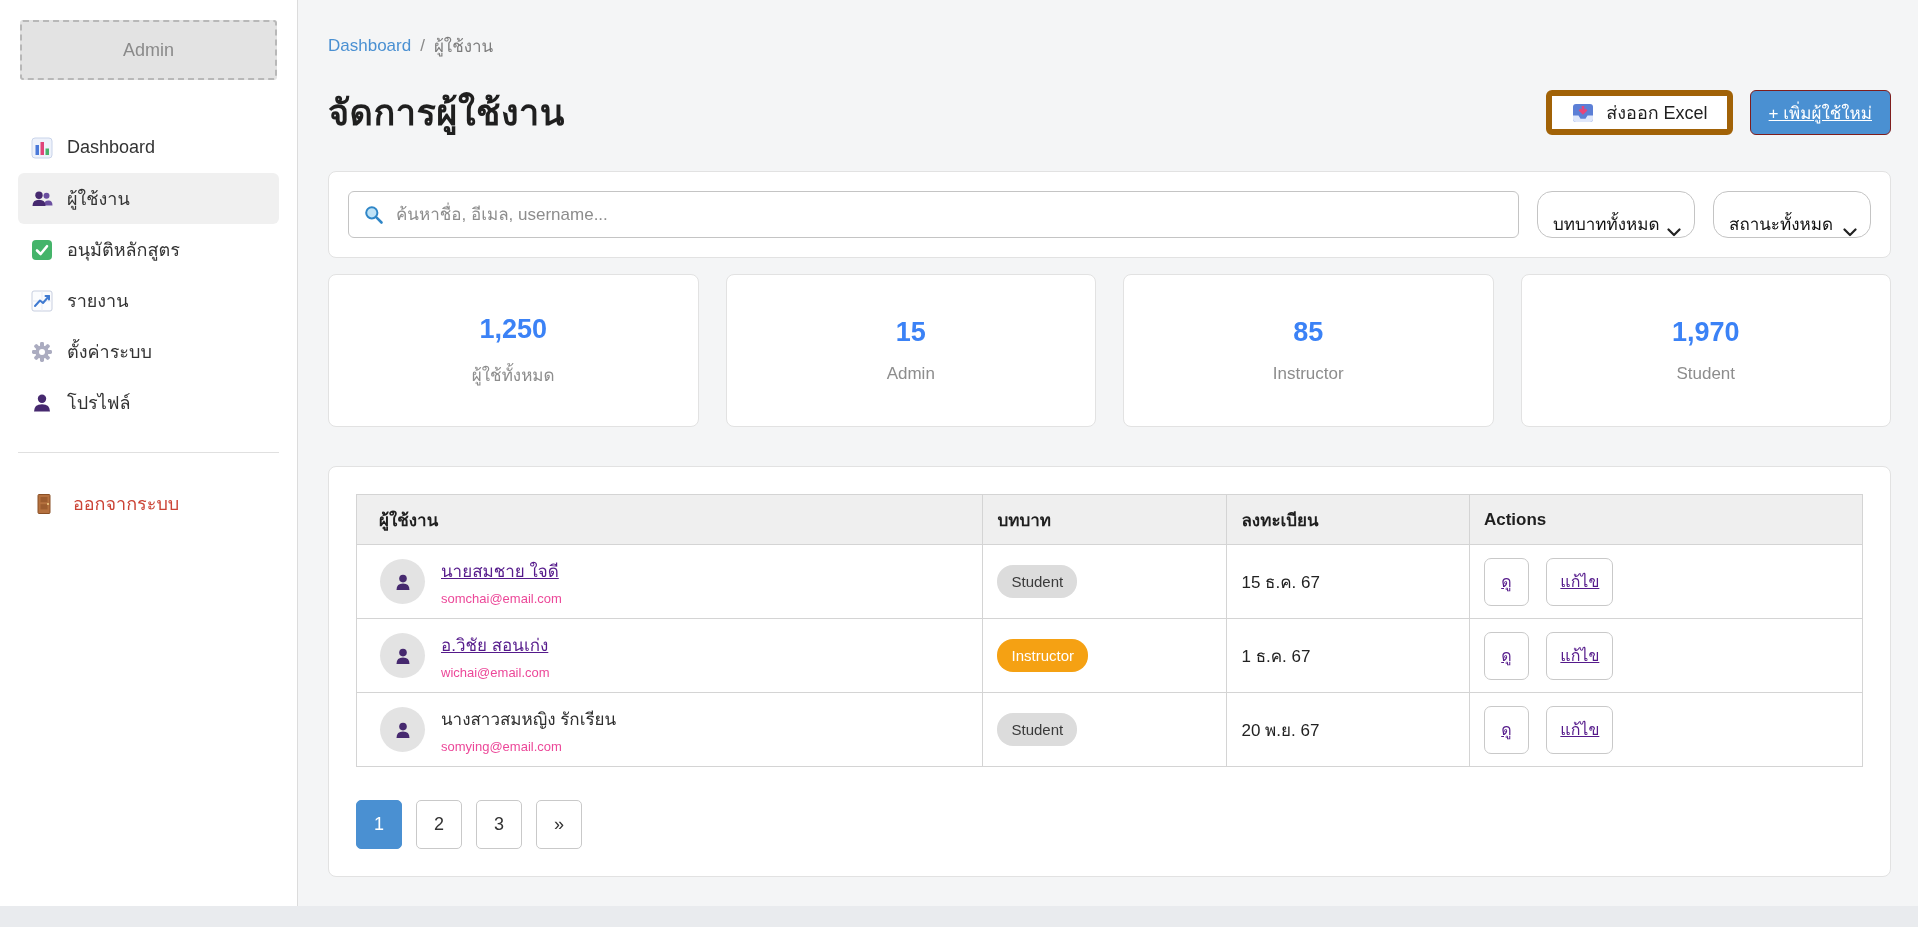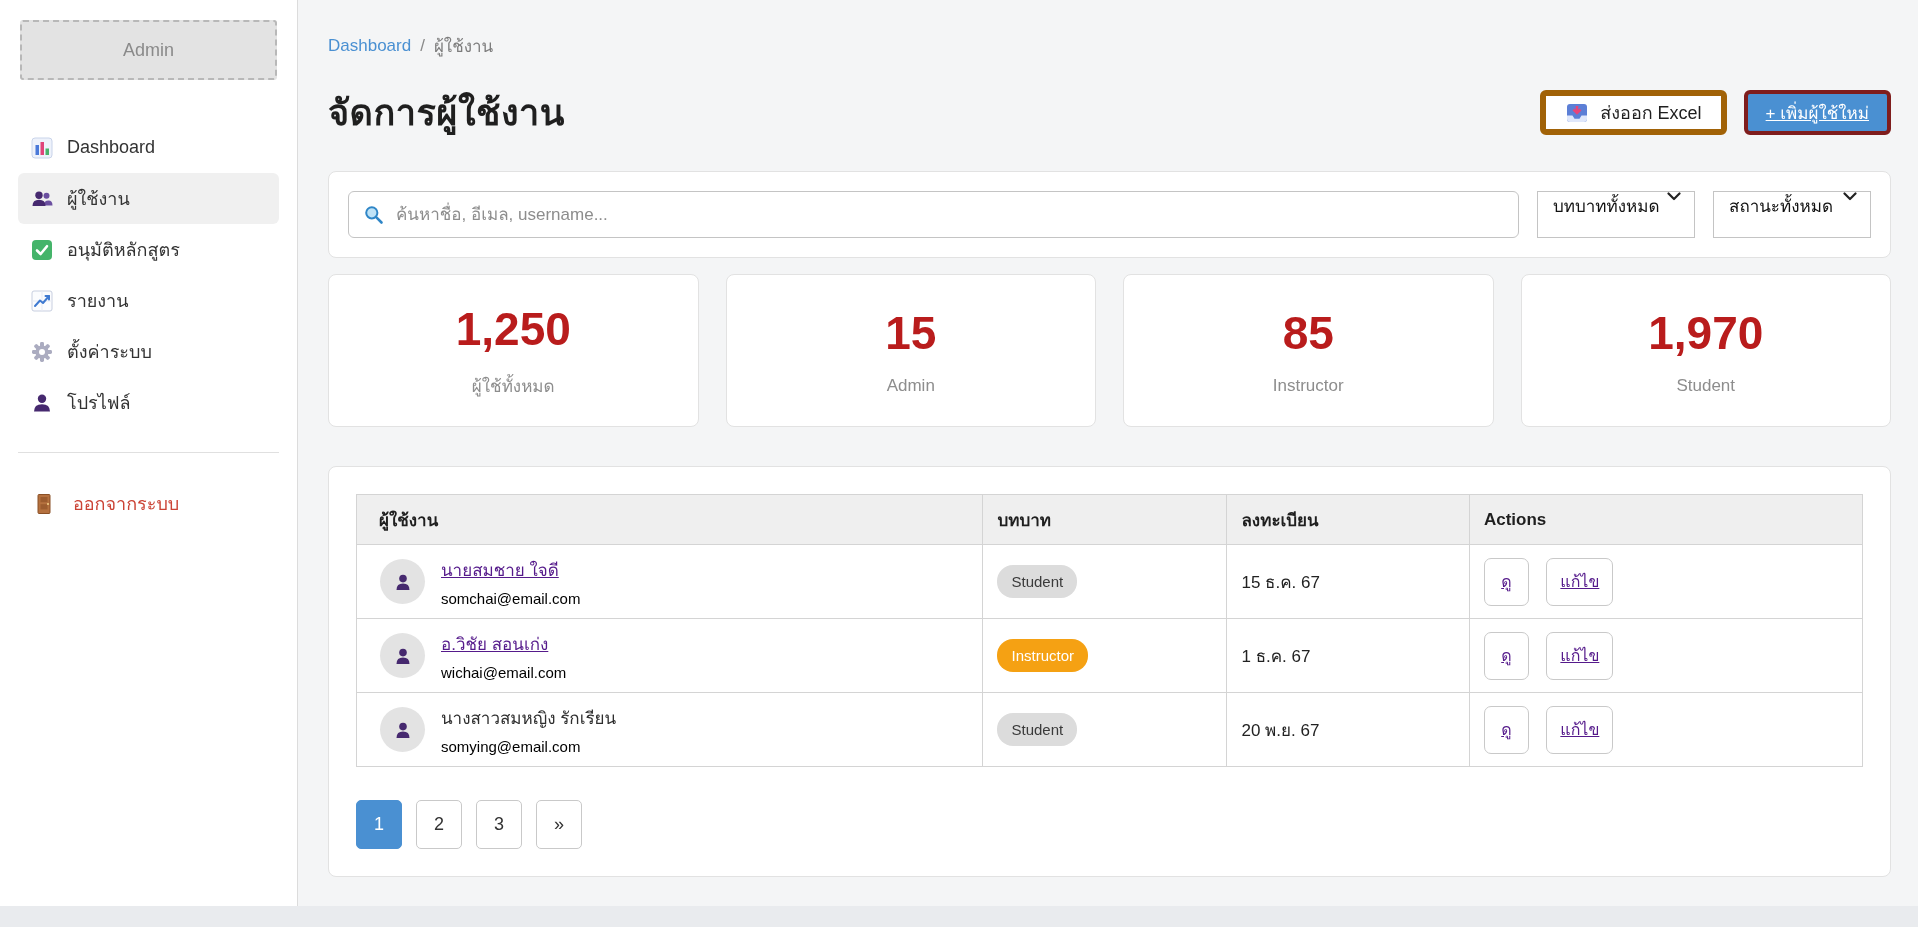--- a/index.html
+++ b/index.html
@@ -26,54 +26,54 @@
   .breadcrumb { font-size:17px; color:#8a8a8a; display:flex; gap:9px; align-items:center; }
   .breadcrumb .bc-link { color:#4a90d2; cursor:pointer; }
   .breadcrumb .bc-current { color:#7d7d7d; }
 
   .header-row { display:flex; justify-content:space-between; align-items:center; margin-top:25px; }
   .page-title { font-size:36px; font-weight:bold; color:#1f1f1f; letter-spacing:0.5px; }
   .header-actions { display:flex; gap:17px; }
   .btn-export { display:flex; align-items:center; gap:11px; background:#fff; border:6px solid #a16207;
                 border-radius:6px; height:45px; padding:0 19px; font-size:18px; color:#1f1f1f;
                 cursor:pointer; font-family:inherit; }
-  .btn-add { display:flex; align-items:center; background:#4a90d2; border:4px solid #7f1d1d; border-radius:6px;
+  .btn-add { display:flex; align-items:center; background:#4a90d2; border:1px solid #7f1d1d; border-radius:6px;
              height:45px; padding:0 18px; font-size:17px; color:#fff; text-decoration:underline;
              cursor:pointer; font-family:inherit; }
 
   .filter-card { margin-top:30px; background:#fff; border:1px solid #e2e2e2; border-radius:8px;
                  padding:19px; display:flex; gap:18px; }
   .search-wrap { flex:1; position:relative; }
   .search-input { width:100%; height:47px; border:1px solid #c4c4c4; border-radius:6px;
                   padding:0 14px 0 47px; font-size:17px; color:#333; font-family:inherit; outline:none; }
   .search-input::placeholder { color:#8d8d8d; }
   .search-icon { position:absolute; left:15px; top:13px; width:21px; height:21px; }
-  .filter-select { width:158px; height:47px; background:#fff; border:1px solid #c4c4c4; border-radius:0;
-                   display:flex; align-items:flex-start; justify-content:space-between; padding:0 13px 0 15px;
+  .filter-select { width:158px; height:47px; background:#fff; border:1px solid #c4c4c4; border-radius:15px;
+                   display:flex; align-items:flex-end; justify-content:space-between; padding:0 13px 0 15px;
                    font-size:17px; color:#111; cursor:pointer; flex:none; }
 
   .stats-row { display:flex; gap:27px; margin-top:16px; }
   .stat-card { flex:1; height:153px; background:#fff; border:1px solid #e2e2e2; border-radius:8px;
                display:flex; flex-direction:column; align-items:center; justify-content:center; gap:16px; }
-  .stat-value { font-size:46px; font-weight:bold; color:#b91c1c;text-align:center; }
+  .stat-value { font-size:27px; font-weight:bold; color:#3b82f6;text-align:center; }
   .stat-label { font-size:17px; color:#8d8d8d; }
 
   .table-card { margin-top:39px; background:#fff; border:1px solid #e2e2e2; border-radius:8px; padding:27px; }
   table.users { width:100%; border-collapse:collapse; }
   .users th, .users td { border:1px solid #d4d4d4; }
   .users th { background:#efefef; font-size:17px; font-weight:bold; color:#1f1f1f; text-align:left;
               height:50px; padding:0 14px; }
   .users th.col-user { padding-left:22px; }
   .users td { height:74px; padding:0 14px; }
   .user-cell { display:flex; align-items:center; gap:16px; padding-left:9px; }
   .avatar { width:45px; height:45px; min-width:45px; border-radius:50%; background:#e3e3e3;
             display:flex; align-items:center; justify-content:center; }
   .user-name { font-size:17px; font-weight:normal; color:#551a8b; text-decoration:underline; cursor:pointer; }
   .user-name.plain { color:#2e2e2e; text-decoration:none; cursor:default; }
-  .user-email { font-size:15px; color:#000000; margin-top:7px; }
+  .user-email { font-size:13px; color:#ec4899; margin-top:7px; }
   .badge { display:inline-block; padding:8px 14px; border-radius:16px; font-size:15px;
            background:#dcdcdc; color:#3a3a3a; }
   .badge.instructor { background:#f5a113; color:#fff; }
   .reg-date { font-size:17px; color:#222; }
   .action-btn { display:inline-flex; align-items:center; justify-content:center; background:#fff;
                 border:1px solid #c9c9c9; border-radius:7px; min-width:45px; height:48px; padding:0 13px;
                 font-size:16px; color:#551a8b; text-decoration:underline; cursor:pointer;
                 font-family:inherit; margin-right:13px; }
 
   .pagination { display:flex; gap:14px; margin-top:33px; }

